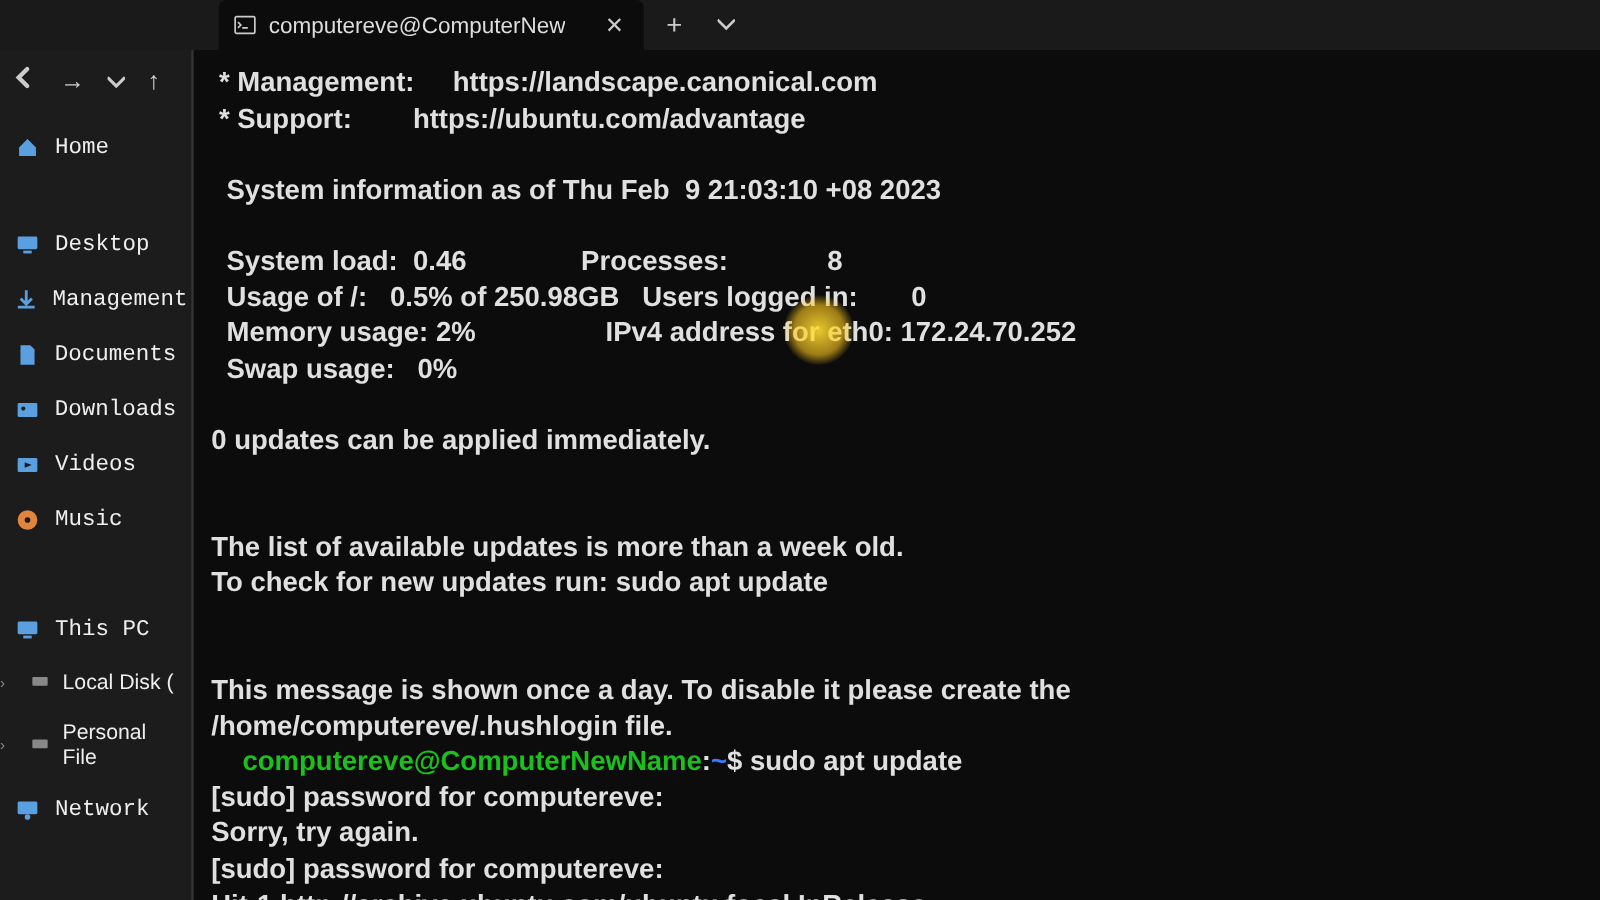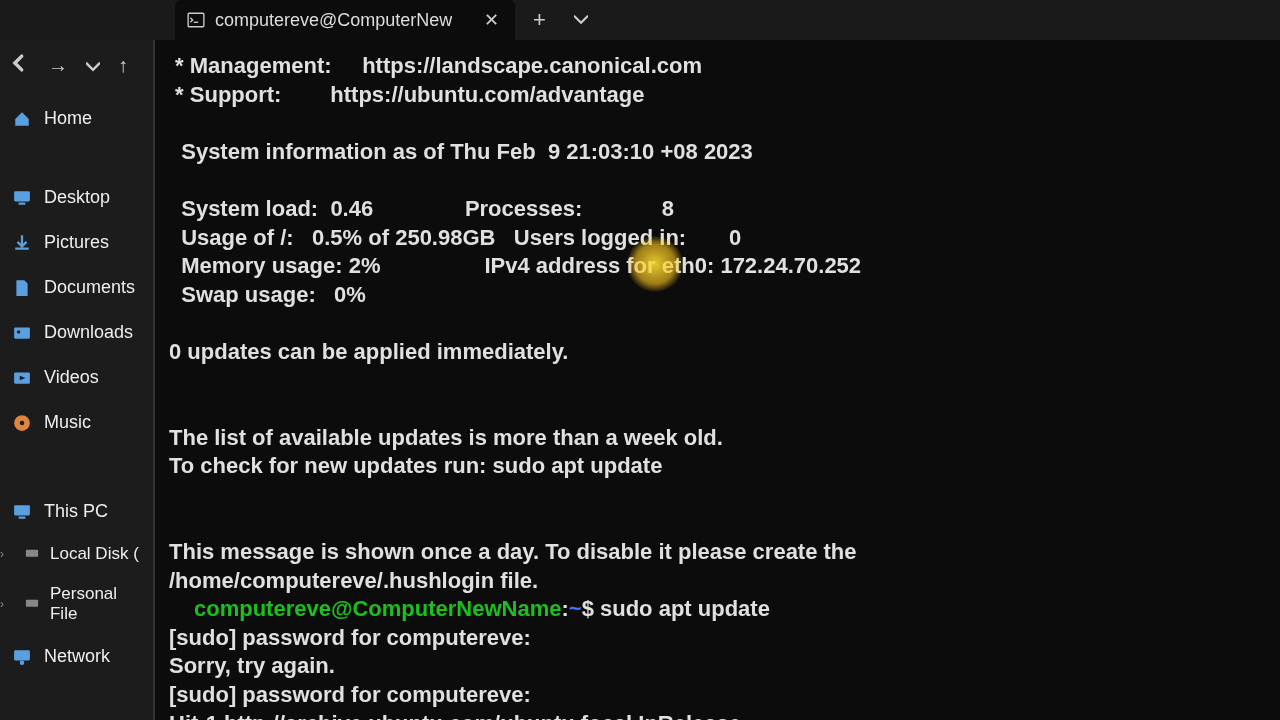--- a/index.html
+++ b/index.html
@@ -99,20 +99,21 @@
     padding-top: 8px;
   }
   .side-item {
     display: flex;
     align-items: center;
     gap: 12px;
     padding: 10px 12px;
     cursor: pointer;
     color: #eee;
     font-size: 18px;
+    font-family: Liberation Mono, monospace;
   }
   .side-icon {
     width: 20px;
     height: 20px;
     display: flex;
     align-items: center;
     justify-content: center;
   }
   .side-icon svg { fill: #5aa0e0; }
   .side-icon.orange svg { fill: #e0853d; }
@@ -220,21 +221,21 @@
             </svg>
         </span>
         <span>Desktop</span>
       </div>
       <div class="side-item">
         <span class="side-icon">
           <svg viewBox="0 0 16 16" width="18" height="18">
               <path d="M8 1 L8 10 M4 7 L8 11 L12 7 M2 13 L14 13" stroke="#5aa0e0" stroke-width="2" fill="none"></path>
             </svg>
         </span>
-        <span>Pictures</span>
+        <span>Management</span>
       </div>
       <div class="side-item">
         <span class="side-icon">
           <svg viewBox="0 0 16 16" width="18" height="18">
               <path d="M3 1 L10 1 L13 4 L13 15 L3 15 Z" fill="#5aa0e0"></path>
             </svg>
         </span>
         <span>Documents</span>
       </div>
       <div class="side-item">

